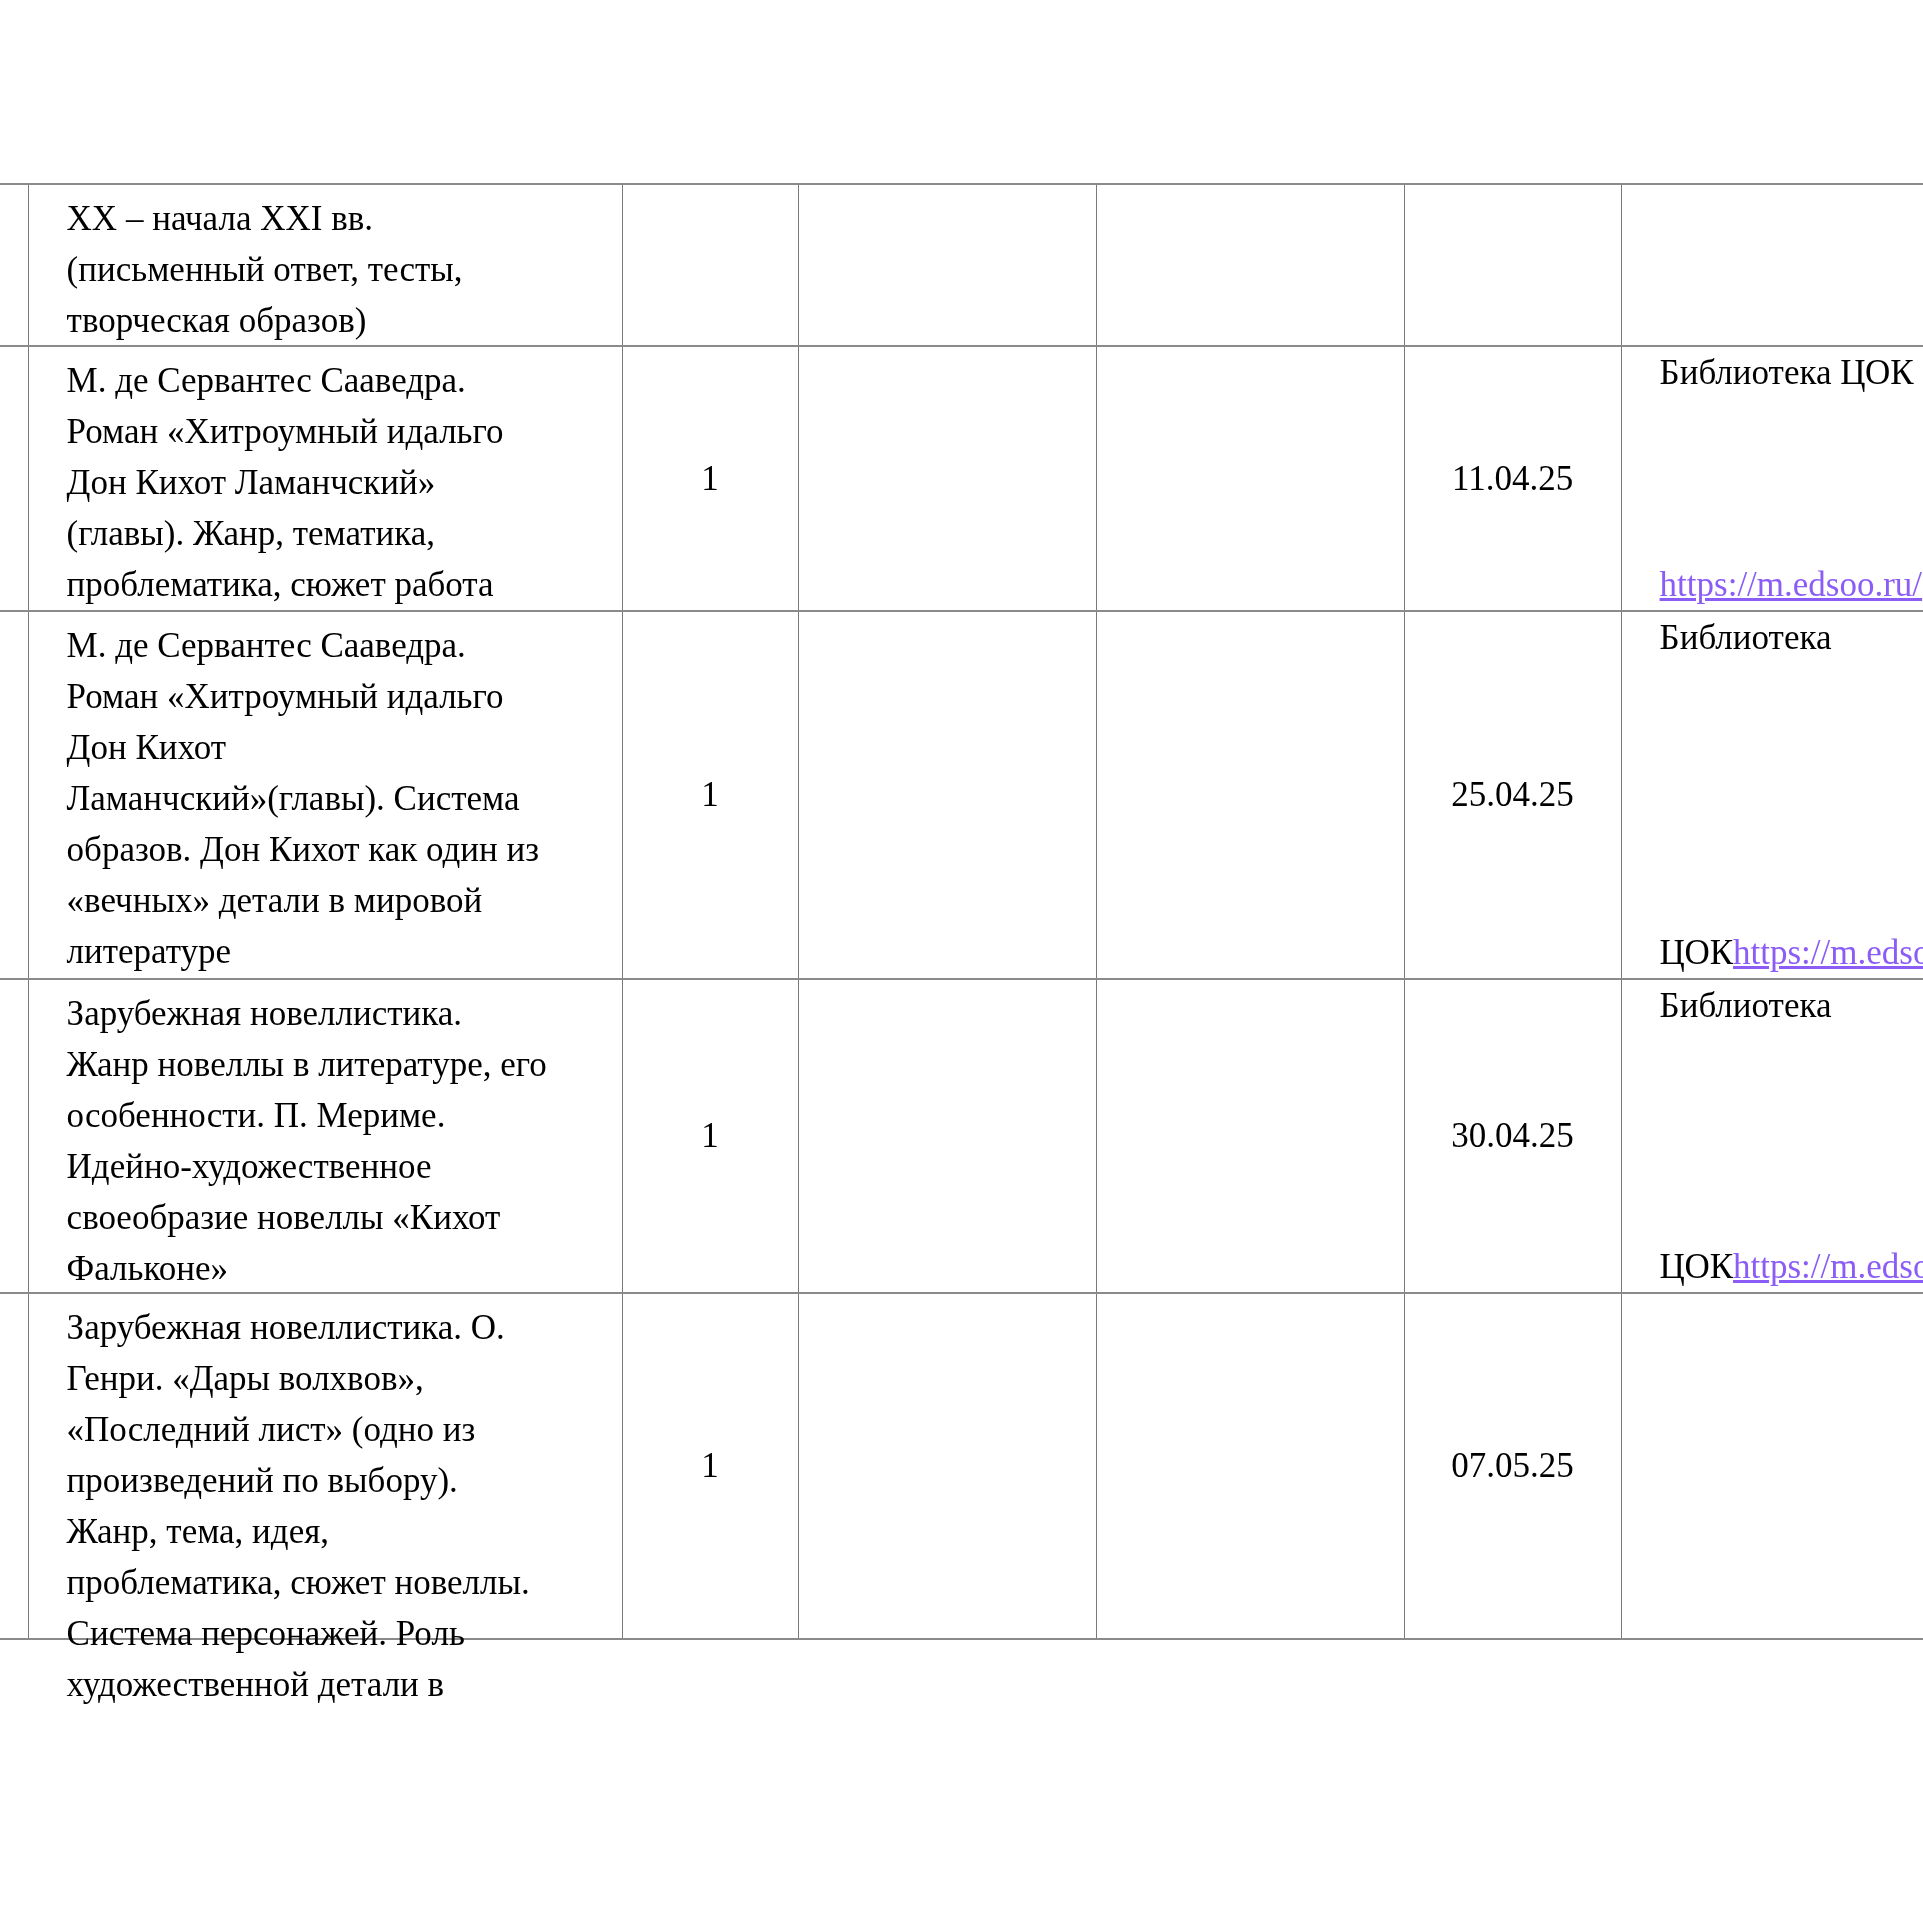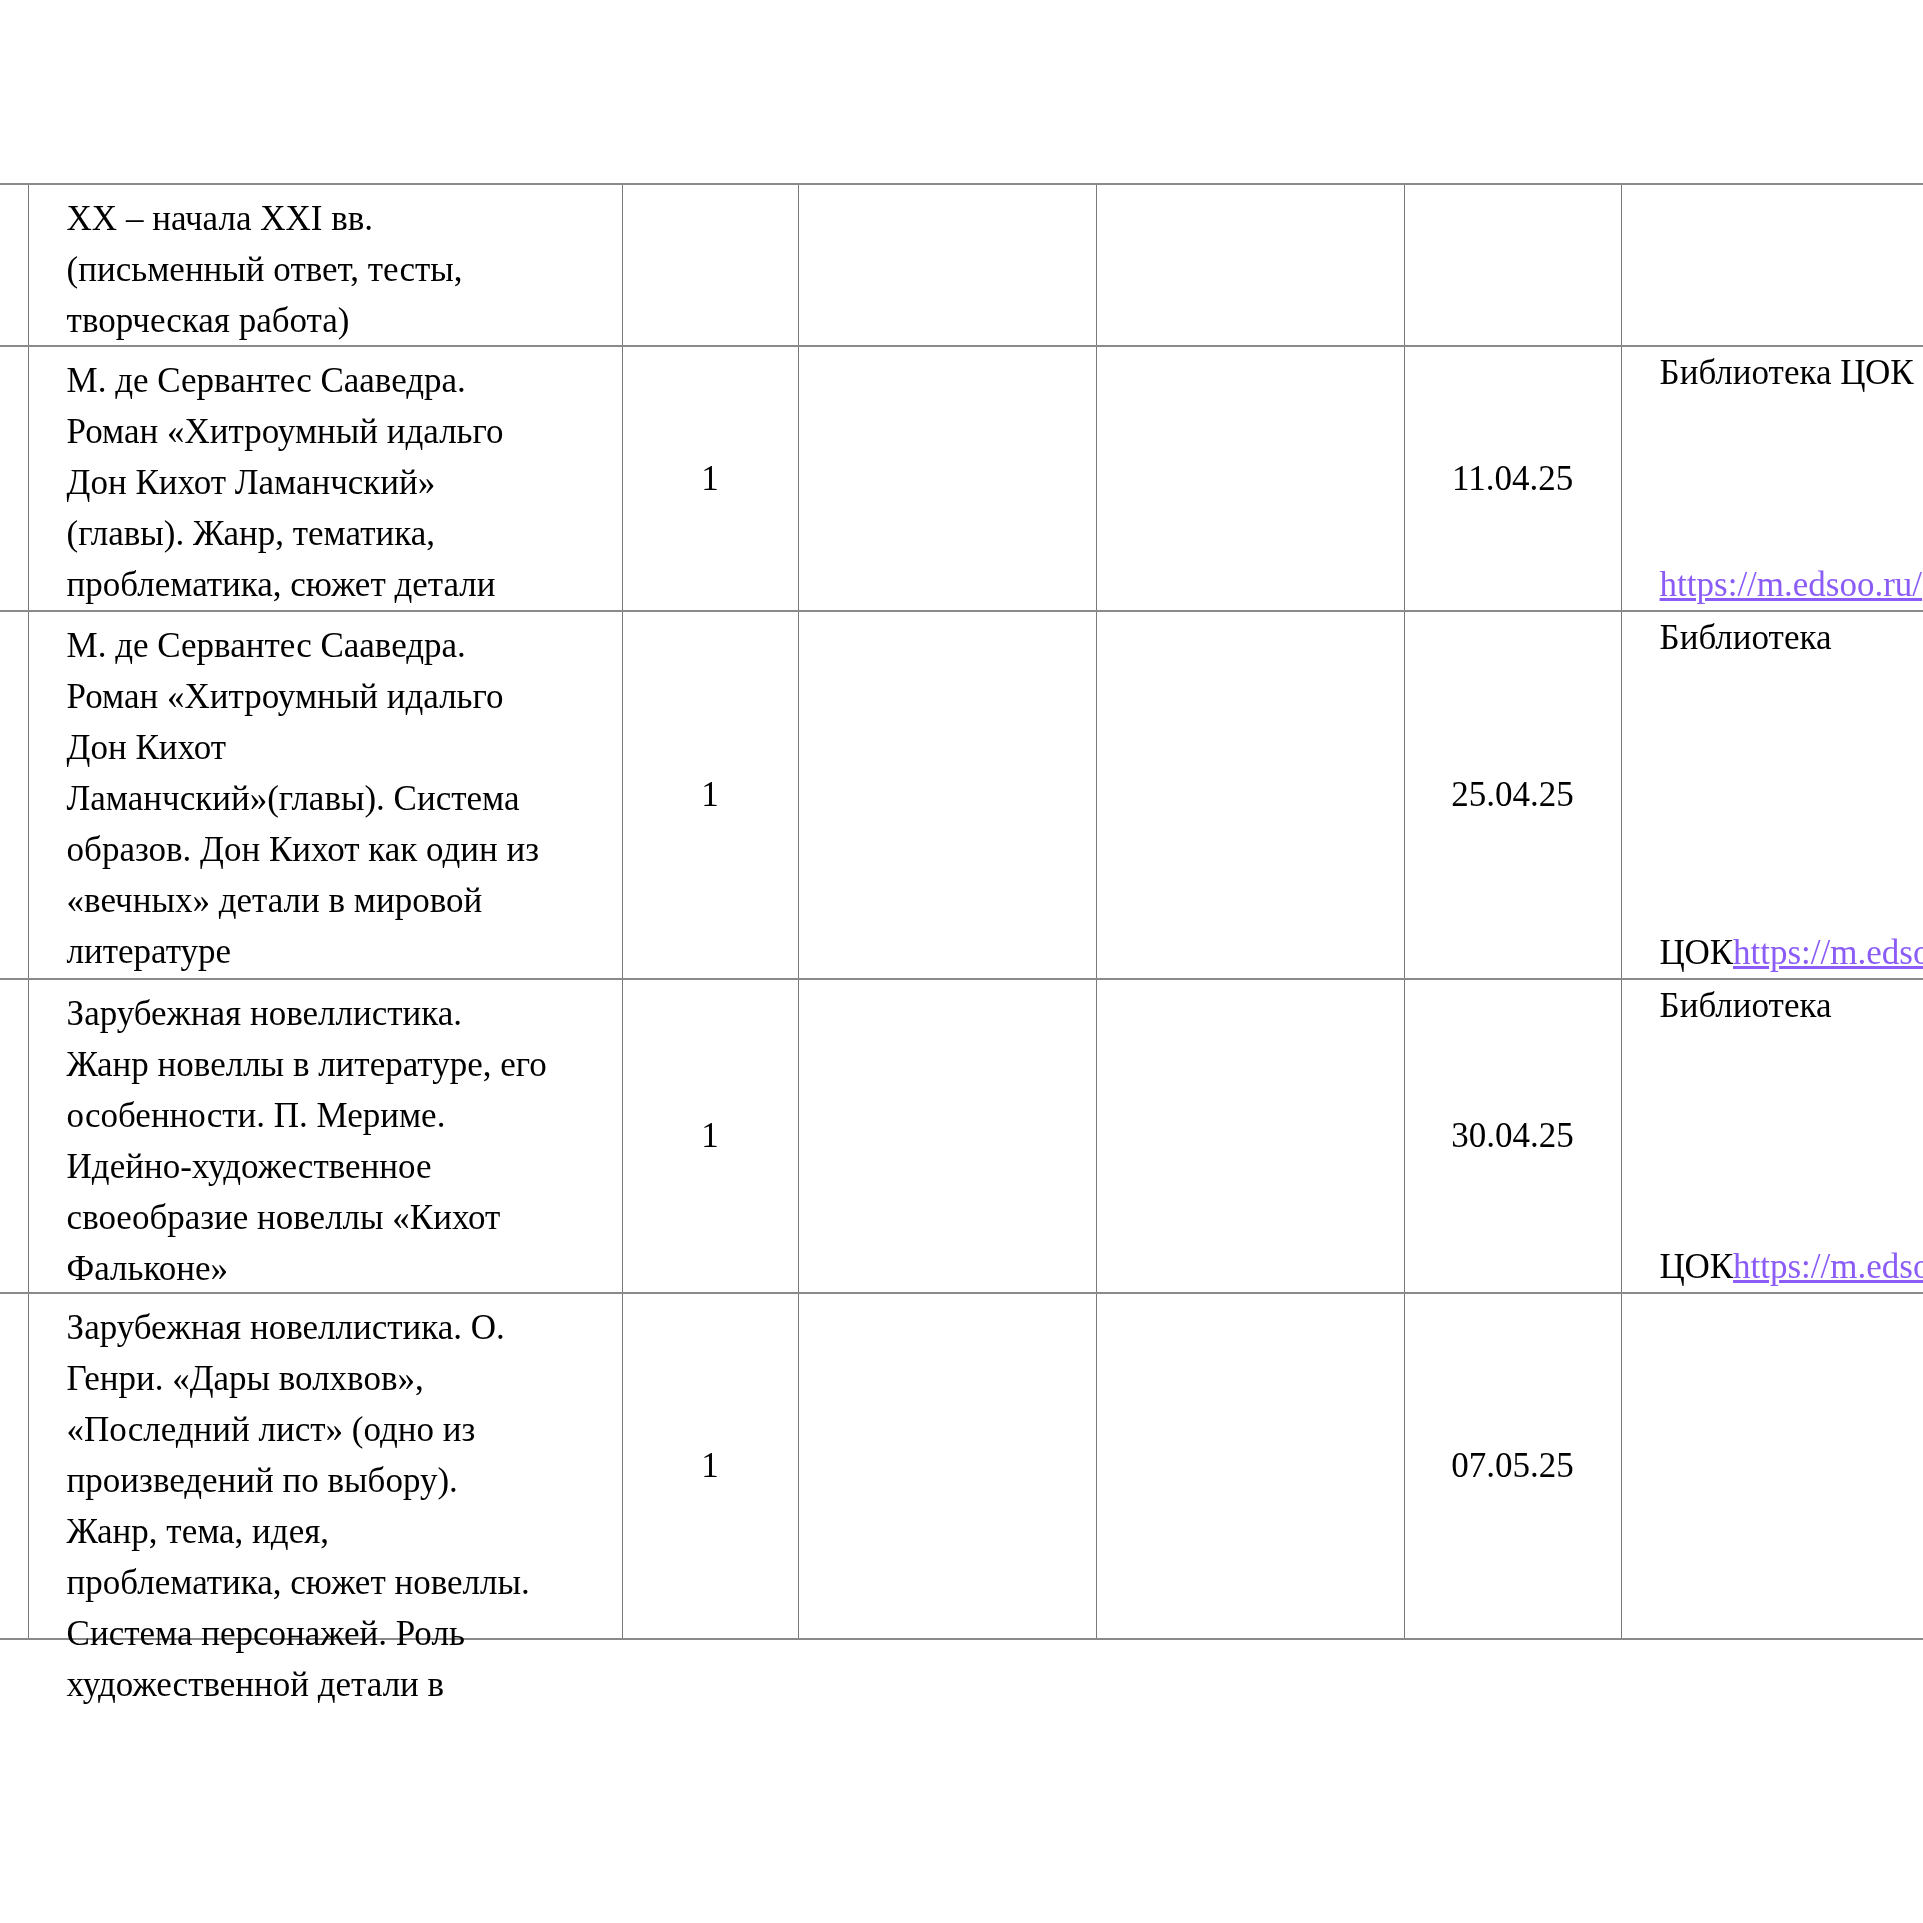--- a/index.html
+++ b/index.html
@@ -38,37 +38,37 @@
 </head>
 <body>
 
 <div class="table">
 
   <div class="row r0">
     <div class="cell c0"></div>
     <div class="cell c1">
       <span class="topic-line">XX – начала XXI вв.</span>
       <span class="topic-line">(письменный ответ, тесты,</span>
-      <span class="topic-line">творческая работа)</span>
+      <span class="topic-line">творческая образов)</span>
     </div>
     <div class="cell c2"></div>
     <div class="cell c3"></div>
     <div class="cell c4"></div>
     <div class="cell c5"></div>
     <div class="cell c6"></div>
   </div>
 
   <div class="row r1">
     <div class="cell c0"></div>
     <div class="cell c1">
       <span class="topic-line">М. де Сервантес Сааведра.</span>
       <span class="topic-line">Роман «Хитроумный идальго</span>
       <span class="topic-line">Дон Кихот Ламанчский»</span>
       <span class="topic-line">(главы). Жанр, тематика,</span>
-      <span class="topic-line">проблематика, сюжет детали</span>
+      <span class="topic-line">проблематика, сюжет работа</span>
     </div>
     <div class="cell c2">1</div>
     <div class="cell c3"></div>
     <div class="cell c4"></div>
     <div class="cell c5">11.04.25</div>
     <div class="cell c6">
       <div>Библиотека ЦОК</div>
       <div><a class="link">https://m.edsoo.ru/</a></div>
     </div>
   </div>

